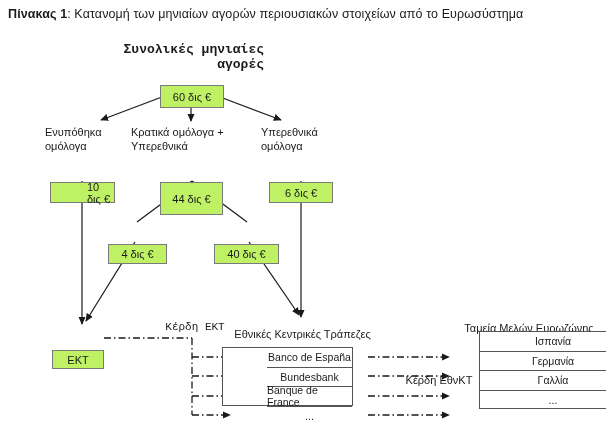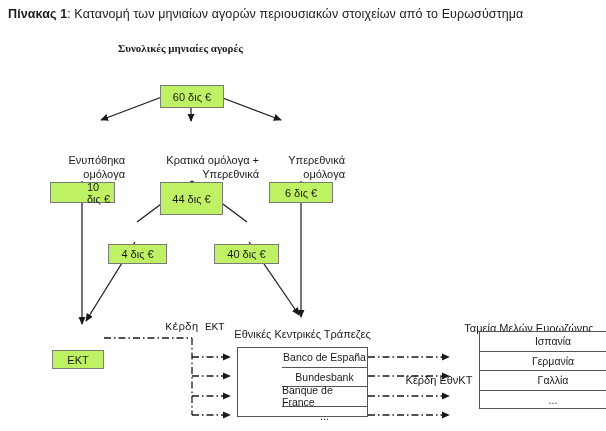--- a/index.html
+++ b/index.html
@@ -1,25 +1,25 @@
 <!DOCTYPE html>
 <html><head>
 <meta charset="utf-8">
 <style>
   html,body{margin:0;padding:0;background:#ffffff;}
   body{width:606px;height:431px;position:relative;font-family:"Liberation Sans",sans-serif;color:#1a1a1a;}
   #canvas{position:absolute;left:0;top:0;width:606px;height:431px;background:#ffffff;overflow:hidden;}
   #wires{position:absolute;left:0;top:0;pointer-events:none;}
   .title{position:absolute;left:8px;top:7px;width:592px;font-size:12.5px;letter-spacing:.1px;}
   .title .b{font-weight:bold;}
-  .total-hdr{position:absolute;left:118px;top:42px;width:146px;text-align:left;
-             font-family:Liberation Serif, serif;font-weight:bold;font-size:11px;}
+  .total-hdr{position:absolute;left:118px;top:42px;width:146px;text-align:right;
+             font-family:Liberation Mono, monospace;font-weight:bold;font-size:13px;}
   .box{position:absolute;box-sizing:border-box;border:1px solid #7a7a7a;background:#bef264;
        display:flex;align-items:center;justify-content:center;font-size:11px;margin-top:22px;}
-  .lbl{position:absolute;text-align:right;font-size:11px;line-height:1.27;margin-top:28px;}
+  .lbl{position:absolute;text-align:left;font-size:11px;line-height:1.27;}
   .lbl2{position:absolute;text-align:center;font-size:11px;}
   .tbl{position:absolute;box-sizing:border-box;border:1px solid #545454;background:#fff;}
   .tbl .row{box-sizing:border-box;height:19.5px;border-bottom:1px solid #545454;
             display:flex;align-items:center;justify-content:center;font-size:10.5px;}
   .tbl .row:last-child{border-bottom:none;height:19px;}
 </style>
 </head>
 <body>
 
 <div id="canvas">
@@ -79,21 +79,21 @@
   <div class="box" style="left:160px;top:160px;width:63px;height:33px;">44 δις €</div>
   <div class="box" style="left:269px;top:160px;width:64px;height:21px;">6 δις €</div>
 
   <div class="box" style="left:108px;top:222px;width:59px;height:20px;">4 δις €</div>
   <div class="box" style="left:214px;top:222px;width:65px;height:20px;">40 δις €</div>
 
   <div class="box" style="left:52px;top:328px;width:52px;height:19px;">ΕΚΤ</div>
   <div class="lbl2" style="left:158px;top:321px;width:74px;font-family:Liberation Mono, monospace;">Κέρδη ΕΚΤ</div>
 
   <div class="lbl2" style="left:230px;top:328px;width:145px;">Εθνικές Κεντρικές Τράπεζες</div>
-  <div class="tbl" style="left:237px;top:347px;width:131px;height:70px;padding-left:44px;">
+  <div class="tbl" style="left:222px;top:347px;width:131px;height:59px;padding-left:44px;">
     <div class="row">Banco de España</div>
     <div class="row">Bundesbank</div>
     <div class="row">Banque de France</div>
     <div class="row">...</div>
   </div>
 
   <div class="lbl2" style="left:370px;top:374px;width:82px;margin-left:28px;">Κέρδη ΕθνΚΤ</div>
 
   <div class="lbl2" style="left:455px;top:322px;width:148px;">Ταμεία Μελών Ευρωζώνης</div>
   <div class="tbl" style="left:455px;top:331px;width:148px;height:78px;margin-left:24px;">

